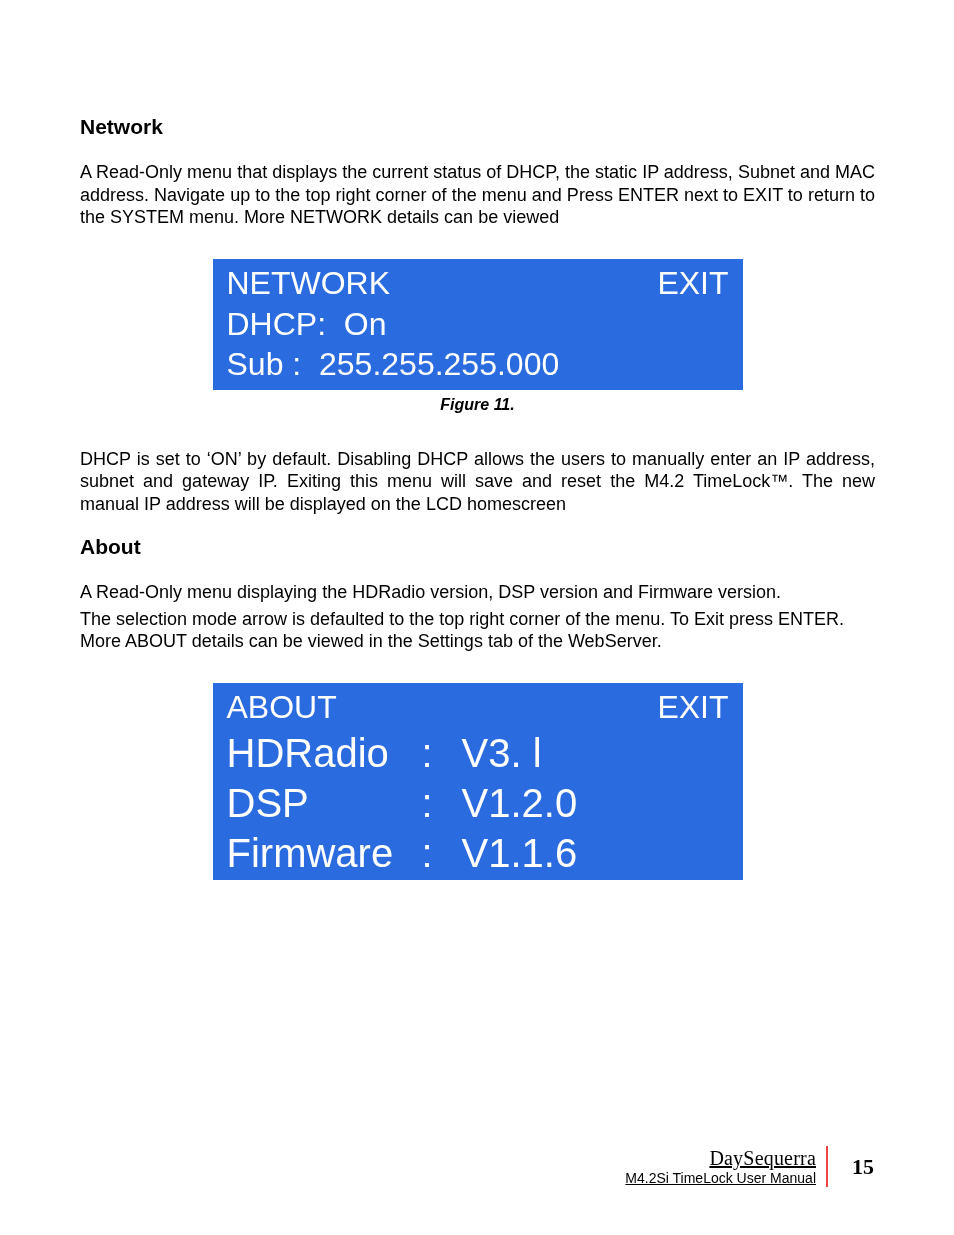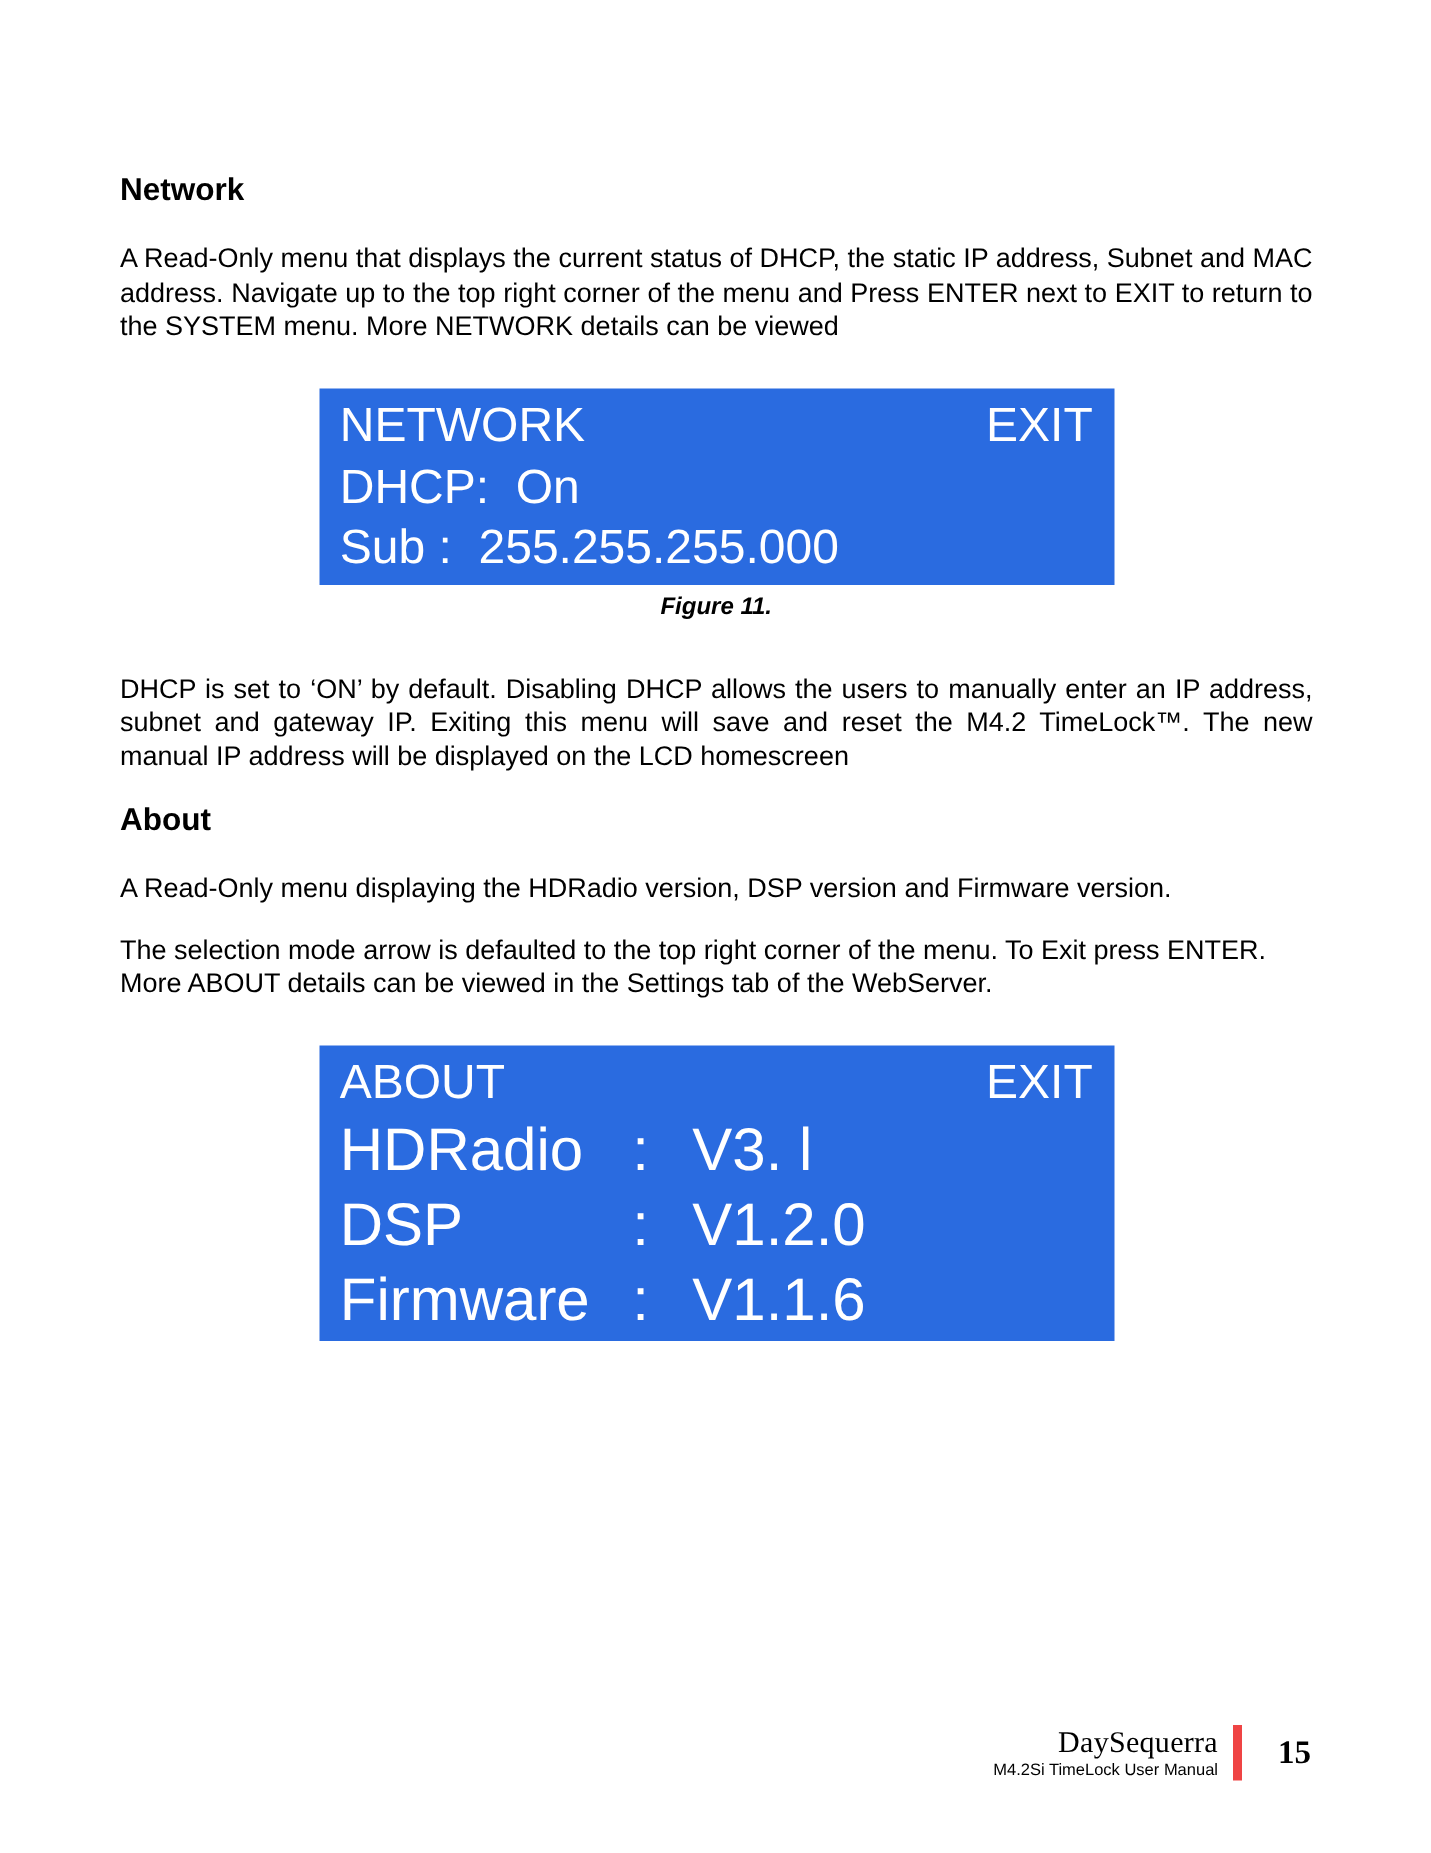--- a/index.html
+++ b/index.html
@@ -72,31 +72,32 @@
     position: absolute;
     bottom: 48px;
     right: 80px;
     text-align: right;
     display: flex;
     align-items: center;
   }
   .footer-left {
     text-align: right;
     padding-right: 10px;
-    border-right: 6px solid #ef4444;
+    border-right: 2px solid #ef4444;
     line-height: 1.2;
+    text-decoration: underline;
   }
   .brand {
     font-family: "Times New Roman", Times, serif;
     font-size: 20px;
     letter-spacing: 0.2px;
   }
   .manual {
     font-family: Arial, Helvetica, sans-serif;
-    font-size: 11px;
+    font-size: 14px;
     margin-left: 11px;
   }
   .pagenum {
     font-family: "Times New Roman", Times, serif;
     font-size: 22px;
     font-weight: bold;
     padding-left: 24px;
   }
   .about-lcd { padding-bottom: 2px; }
 </style>
@@ -115,21 +116,21 @@
     </div>
     <div class="lcd-line">DHCP:  On</div>
     <div class="lcd-line">Sub :  255.255.255.000</div>
   </div>
   <div class="figure-caption">Figure 11.</div>
 
   <p>DHCP is set to ‘ON’ by default.  Disabling DHCP allows the users to manually enter an IP address, subnet and gateway IP.  Exiting this menu will save and reset the M4.2 TimeLock™.  The new manual IP address will be displayed on the LCD homescreen</p>
 
   <h2>About</h2>
 
-  <p style="margin-bottom:18px; text-align:left;">A Read-Only menu displaying the HDRadio version, DSP version and Firmware version.</p>
+  <p style="margin-bottom:4px; text-align:left;">A Read-Only menu displaying the HDRadio version, DSP version and Firmware version.</p>
   <p style="text-align:left;">The selection mode arrow is defaulted to the top right corner of the menu.  To Exit press ENTER.  More ABOUT details can be viewed in the Settings tab of the WebServer.</p>
 
   <div class="lcd about-lcd">
     <div class="lcd-header">
       <span>ABOUT</span>
       <span>EXIT</span>
     </div>
     <div class="lcd-row">
       <span class="lcd-label">HDRadio</span>
       <span class="lcd-colon">:</span>

